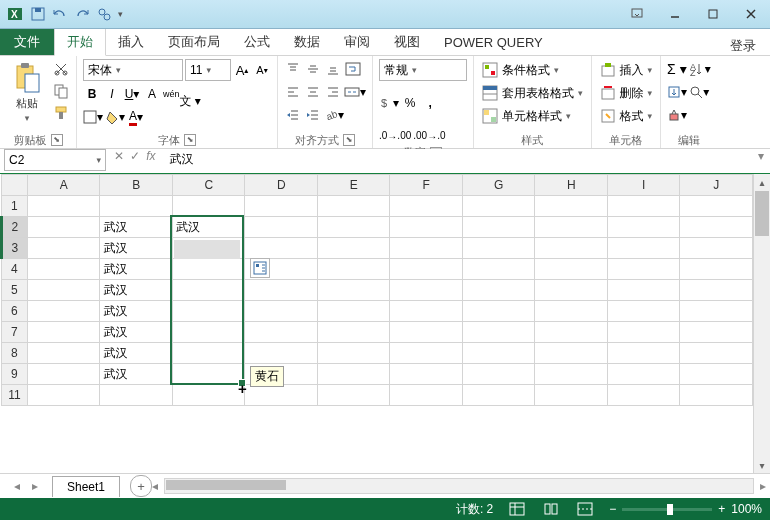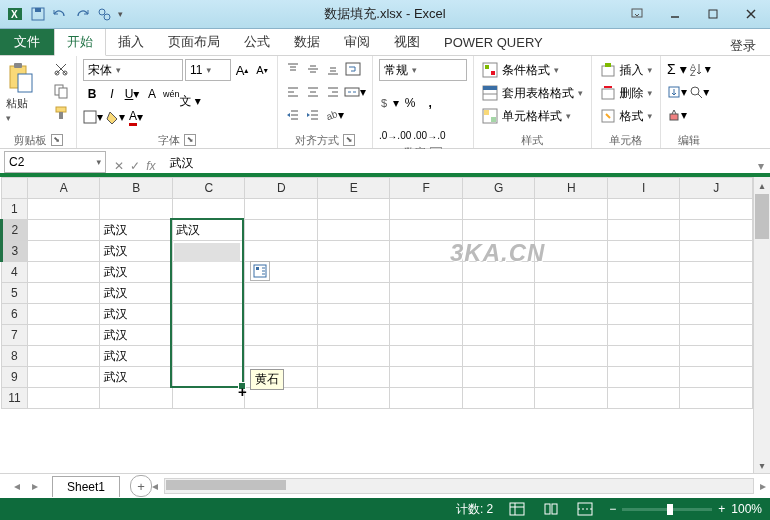--- a/index.html
+++ b/index.html
@@ -14,31 +14,31 @@
 .ribbon-tabs{height:26px;background:#fff;display:flex;align-items:flex-end;padding-left:0;border-bottom:1px solid #d4d4d4}
 .ribbon-tabs .filetab{background:#217346;color:#fff;height:26px;padding:0 14px;display:flex;align-items:center;font-size:13px;cursor:pointer}
 .ribbon-tabs .tab{height:26px;padding:0 12px;display:flex;align-items:center;font-size:13px;color:#333;cursor:pointer}
 .ribbon-tabs .tab.active{border:1px solid #d4d4d4;border-bottom:1px solid #fff;margin-bottom:-1px;background:#fff;color:#217346}
 .ribbon-tabs .login{margin-left:auto;padding:0 14px;font-size:13px;color:#333;display:flex;align-items:center;cursor:pointer}
 .ribbon{height:92px;background:#fff;display:flex;border-bottom:1px solid #d4d4d4}
 .group{display:flex;flex-direction:column;border-right:1px solid #e1e1e1;padding:3px 6px 0}
 .group-body{flex:1;display:flex;gap:4px;align-items:flex-start}
 .group-label{height:16px;font-size:11px;color:#666;text-align:center;display:flex;justify-content:center;align-items:center;gap:4px}
 .group-label .launcher{width:10px;height:10px;border:1px solid #999;font-size:8px;line-height:8px;color:#666;cursor:pointer;display:flex;align-items:center;justify-content:center}
-.bigbtn{width:42px;height:66px;display:flex;flex-direction:column;align-items:flex-start;justify-content:center;gap:2px;cursor:pointer}
+.bigbtn{width:42px;height:66px;display:flex;flex-direction:column;align-items:center;justify-content:center;gap:2px;cursor:pointer}
 .bigbtn .lbl{font-size:11px;color:#333}
 .smallbtn{min-width:18px;height:20px;display:inline-flex;align-items:center;justify-content:center;cursor:pointer;font-size:12px}
 .combo{height:20px;border:1px solid #b5b5b5;background:#fff;display:inline-flex;align-items:center;padding:0 4px;font-size:12px;cursor:pointer}
 .combo .arr{margin-left:4px;font-size:9px;color:#666}
 .vstack{display:flex;flex-direction:column;gap:2px}
 .hrow{display:flex;gap:2px;align-items:center}
 .rmenu{display:flex;flex-direction:column;gap:1px}
 .rmenu .item{height:22px;display:flex;align-items:center;gap:4px;font-size:12px;cursor:pointer;padding:0 2px}
 .rmenu .item svg{flex-shrink:0}
-.formula-bar{height:24px;background:#fff;border-bottom:4px solid #15803d;display:flex;align-items:flex-end}
+.formula-bar{height:24px;background:#fff;border-bottom:1px solid #15803d;display:flex;align-items:flex-start}
 .namebox{width:92px;height:20px;border:1px solid #b5b5b5;margin:0 0 0 4px;padding:0 4px;display:flex;align-items:center;justify-content:space-between;font-size:12px;cursor:text}
 .fx-btns{display:flex;gap:6px;padding:0 8px;color:#888}
 .fx-input{flex:1;height:20px;border:none;padding:0 6px;font-size:12px;display:flex;align-items:center}
 .fx-expand{width:18px;display:flex;align-items:center;justify-content:center;color:#888;cursor:pointer}
 .grid-area{flex:1;display:flex;background:#fff;position:relative;overflow:hidden}
 .grid-area .watermark{position:absolute;left:450px;top:62px;font-size:24px;font-weight:bold;color:#bbb;font-family:Arial;letter-spacing:1px;text-shadow:1px 1px 0 #fff;font-style:italic}
 table.sheet{border-collapse:collapse;table-layout:fixed}
 table.sheet th,table.sheet td{border:1px solid #d4d4d4;height:20px;font-size:12px;font-weight:normal;padding:0;overflow:hidden}
 table.sheet th{background:#f0f0f0;color:#333;text-align:center}
 table.sheet .rowhdr{width:24px;background:#f0f0f0;text-align:center;color:#333}
@@ -102,21 +102,20 @@
           </svg>
         </span>
       <span>
           <svg width="16" height="16">
             <circle cx="6" cy="6" r="3" fill="none" stroke="#3a6ea5"></circle>
             <circle cx="11" cy="11" r="3" fill="none" stroke="#3a6ea5"></circle>
           </svg>
         </span>
       <span style="font-size:9px;color:#555">▾</span>
     </div>
-    <div class="title">数据填充.xlsx - Excel</div>
     <div class="winbtns">
       <div class="winbtn">
           <svg width="12" height="12">
             <rect x="1" y="1" width="10" height="8" fill="none" stroke="#555"></rect>
             <path d="M4 6 L6 8 L8 6" fill="none" stroke="#555"></path>
           </svg>
         </div>
       <div class="winbtn">
           <svg width="12" height="12">
             <line x1="2" y1="9" x2="10" y2="9" stroke="#333" stroke-width="1.5"></line>
@@ -605,21 +604,20 @@
               <td></td>
               <td></td>
               <td></td>
               <td></td>
               <td></td>
               <td></td>
               <td></td>
             </tr>
           </tbody>
         </table>
-      <div class="watermark">3KA.CN</div>
 
       <div class="selrange" style="left:170px;top:41px;width:74px;height:170px">
         <div class="fill-preview" style="position:absolute;left:2px;top:23px;right:2px;height:19px"></div>
         <div class="handle"></div>
       </div>
       <div class="autofill-btn" style="left:250px;top:84px">
           <svg width="14" height="14">
             <rect x="1" y="1" width="12" height="12" fill="#fff" stroke="#3a6ea5"></rect>
             <rect x="3" y="3" width="3" height="3" fill="#3a6ea5"></rect>
             <path d="M9 4 L12 4 M9 7 L12 7 M9 10 L12 10" stroke="#3a6ea5"></path>

